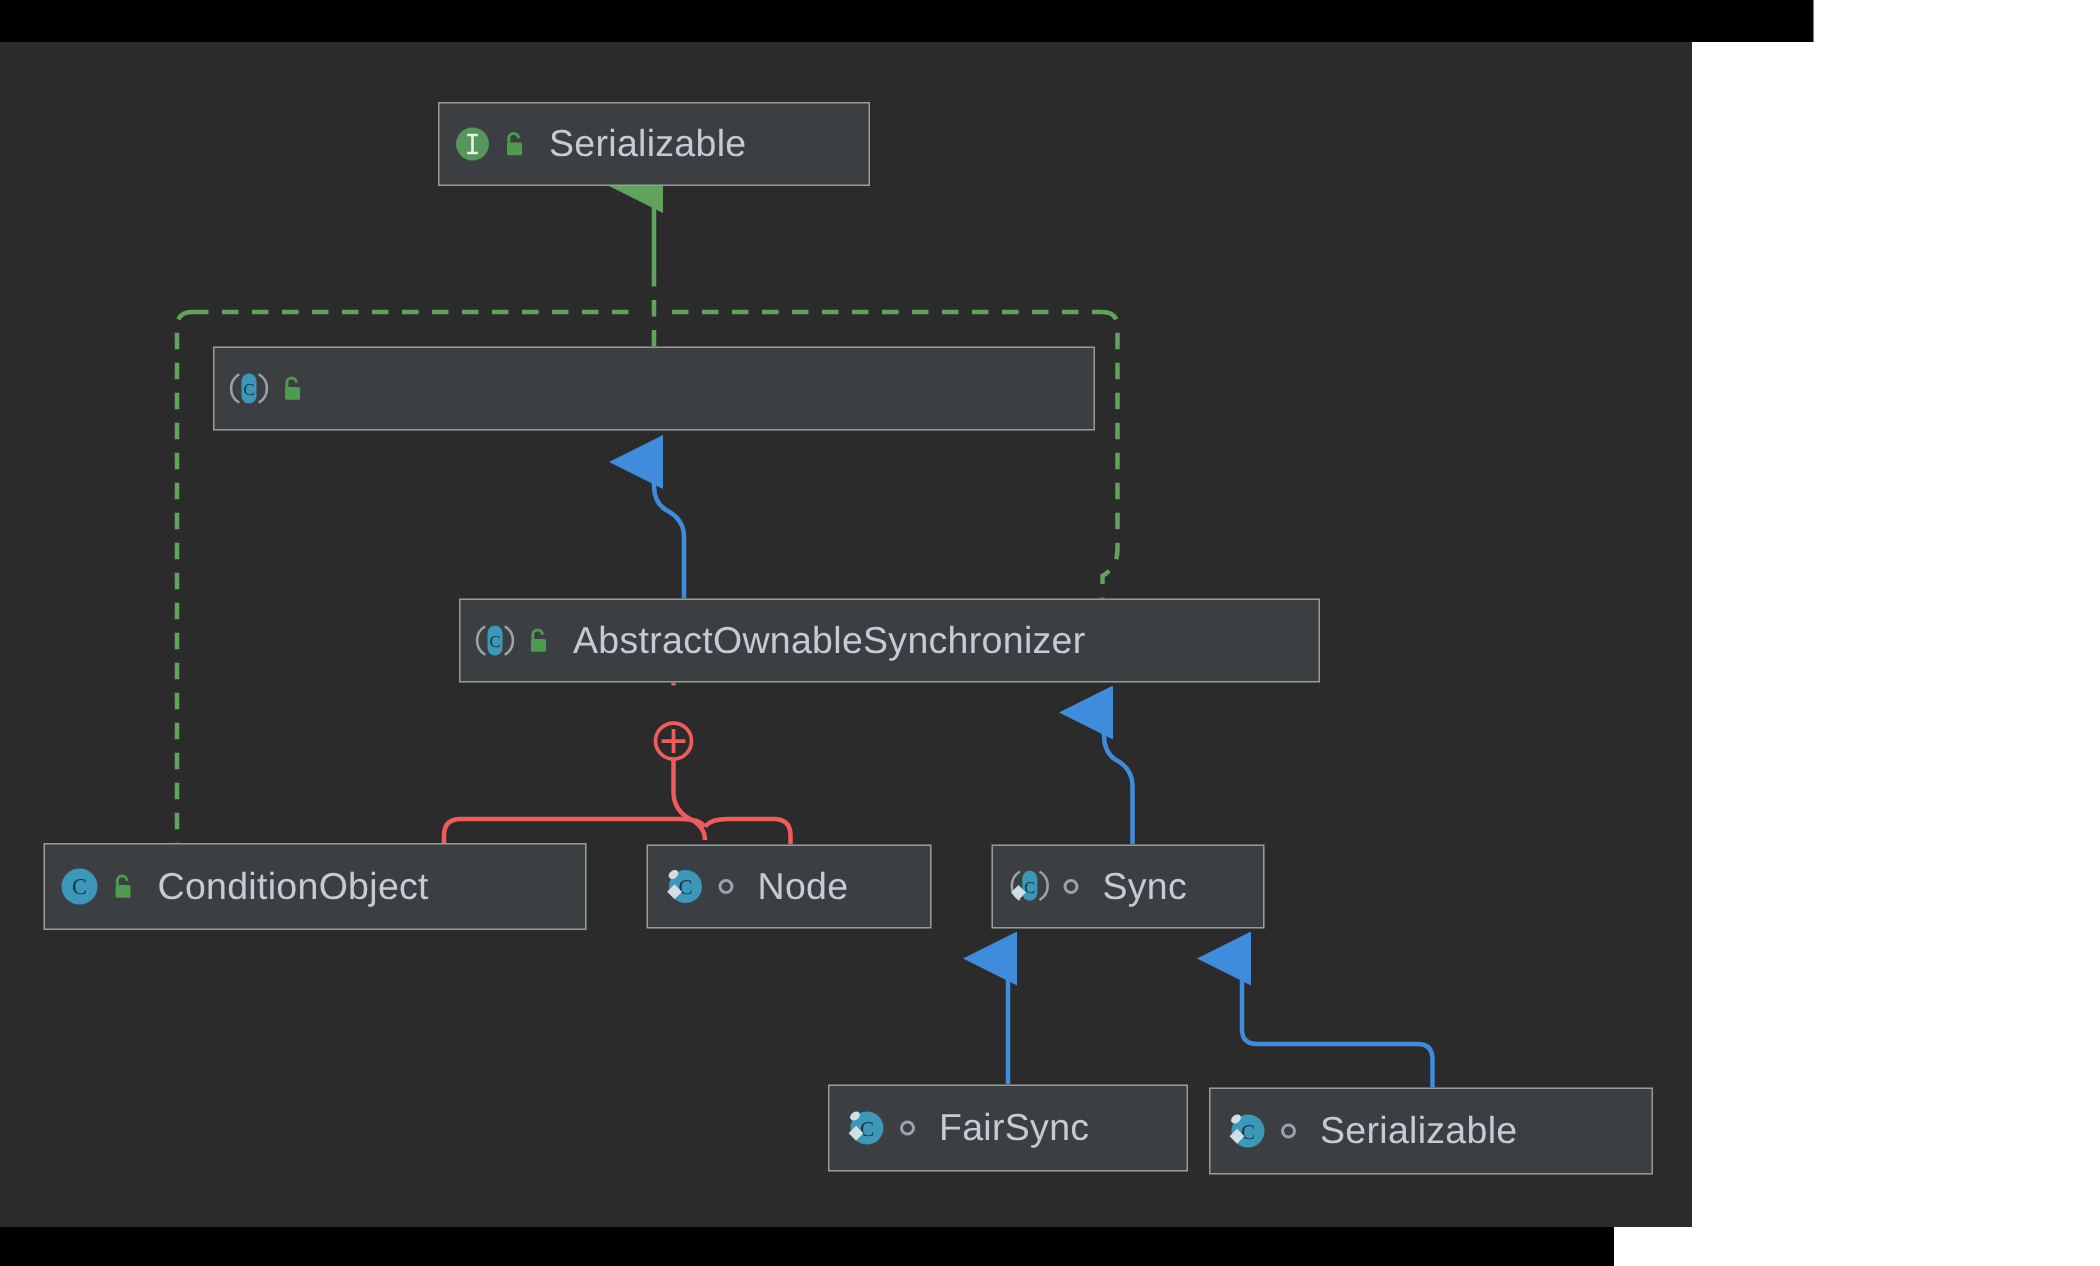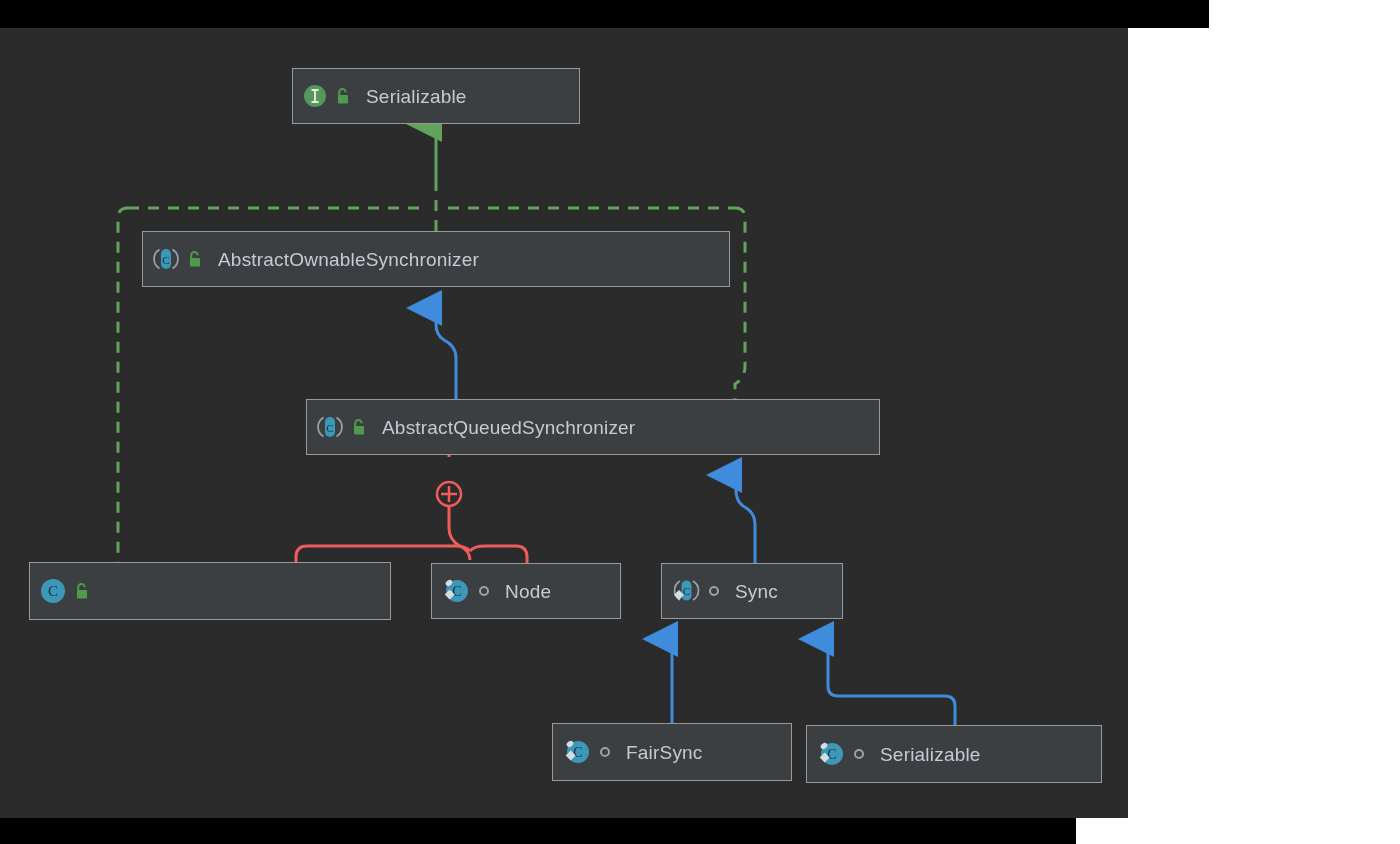--- a/index.html
+++ b/index.html
@@ -52,21 +52,21 @@
     display: flex;
     align-items: center;
     box-sizing: border-box;
     background: #3c3f41;
     border: 1px solid #9a9a9a;
     color: #bfc7cf;
     padding: 0 14px 0 10px;
     white-space: nowrap;
   }
   .node .label {
-    font-size: 19px;
+    font-size: 25px;
     line-height: 1;
     color: #c3ccd4;
     letter-spacing: 0.2px;
   }
   .icons {
     display: flex;
     align-items: center;
     gap: 7px;
     margin-right: 14px;
   }
@@ -166,50 +166,50 @@
           <path d="M6.5 2.5 A11 11 0 0 0 6.5 21.5" stroke="#9aa3ab" stroke-width="1.7" fill="none"></path>
           <path d="M19.5 2.5 A11 11 0 0 1 19.5 21.5" stroke="#9aa3ab" stroke-width="1.7" fill="none"></path>
           <rect x="8" y="2" width="10" height="20" rx="5" fill="#3d97b8"></rect>
           <text x="13" y="16.5" font-size="11" font-family="'Liberation Serif', serif" fill="#10343f" text-anchor="middle">C</text>
         </svg>
         <svg class="ico" width="18" height="20" viewBox="0 0 18 20">
           <path d="M5.2 9 L5.2 6.2 A3.2 3.2 0 0 1 11.6 6.2" stroke="#4e9b4e" stroke-width="2" fill="none"></path>
           <rect x="4" y="9" width="10" height="8.5" rx="1" fill="#4e9b4e"></rect>
         </svg>
       </span>
-      <span class="label">AbstractOwnableSynchronizer</span>
     </div>
 
     <div class="node" id="node-aqs">
       <span class="icons">
         <svg class="ico" width="26" height="24" viewBox="0 0 26 24">
           <path d="M6.5 2.5 A11 11 0 0 0 6.5 21.5" stroke="#9aa3ab" stroke-width="1.7" fill="none"></path>
           <path d="M19.5 2.5 A11 11 0 0 1 19.5 21.5" stroke="#9aa3ab" stroke-width="1.7" fill="none"></path>
           <rect x="8" y="2" width="10" height="20" rx="5" fill="#3d97b8"></rect>
           <text x="13" y="16.5" font-size="11" font-family="'Liberation Serif', serif" fill="#10343f" text-anchor="middle">C</text>
         </svg>
         <svg class="ico" width="18" height="20" viewBox="0 0 18 20">
           <path d="M5.2 9 L5.2 6.2 A3.2 3.2 0 0 1 11.6 6.2" stroke="#4e9b4e" stroke-width="2" fill="none"></path>
           <rect x="4" y="9" width="10" height="8.5" rx="1" fill="#4e9b4e"></rect>
         </svg>
       </span>
-      <span class="label">AbstractQueuedSynchronizer</span>
+      <span class="label">AbstractOwnableSynchronizer</span>
     </div>
 
     <div class="node" id="node-conditionobject">
       <span class="icons">
         <svg class="ico" width="26" height="26" viewBox="0 0 26 26">
           <circle cx="13" cy="13" r="12" fill="#3d97b8"></circle>
           <text x="13" y="18" font-size="15" font-family="'Liberation Serif', serif" fill="#14323c" text-anchor="middle">C</text>
         </svg>
         <svg class="ico" width="18" height="20" viewBox="0 0 18 20">
           <path d="M5.2 9 L5.2 6.2 A3.2 3.2 0 0 1 11.6 6.2" stroke="#4e9b4e" stroke-width="2" fill="none"></path>
           <rect x="4" y="9" width="10" height="8.5" rx="1" fill="#4e9b4e"></rect>
         </svg>
       </span>
+      <span class="label">ConditionObject</span>
     </div>
 
     <div class="node" id="node-node">
       <span class="icons">
         <svg class="ico" width="28" height="28" viewBox="0 0 28 28">
           <circle cx="15" cy="14" r="11" fill="#3d97b8"></circle>
           <text x="15" y="19" font-size="14" font-family="'Liberation Serif', serif" fill="#14323c" text-anchor="middle">C</text>
           <ellipse cx="7" cy="6" rx="3.6" ry="2.6" transform="rotate(-35 7 6)" fill="#d4dde2"></ellipse>
           <rect x="4.2" y="14" width="7" height="7" transform="rotate(45 7.7 17.5)" fill="#d4dde2"></rect>
         </svg>

